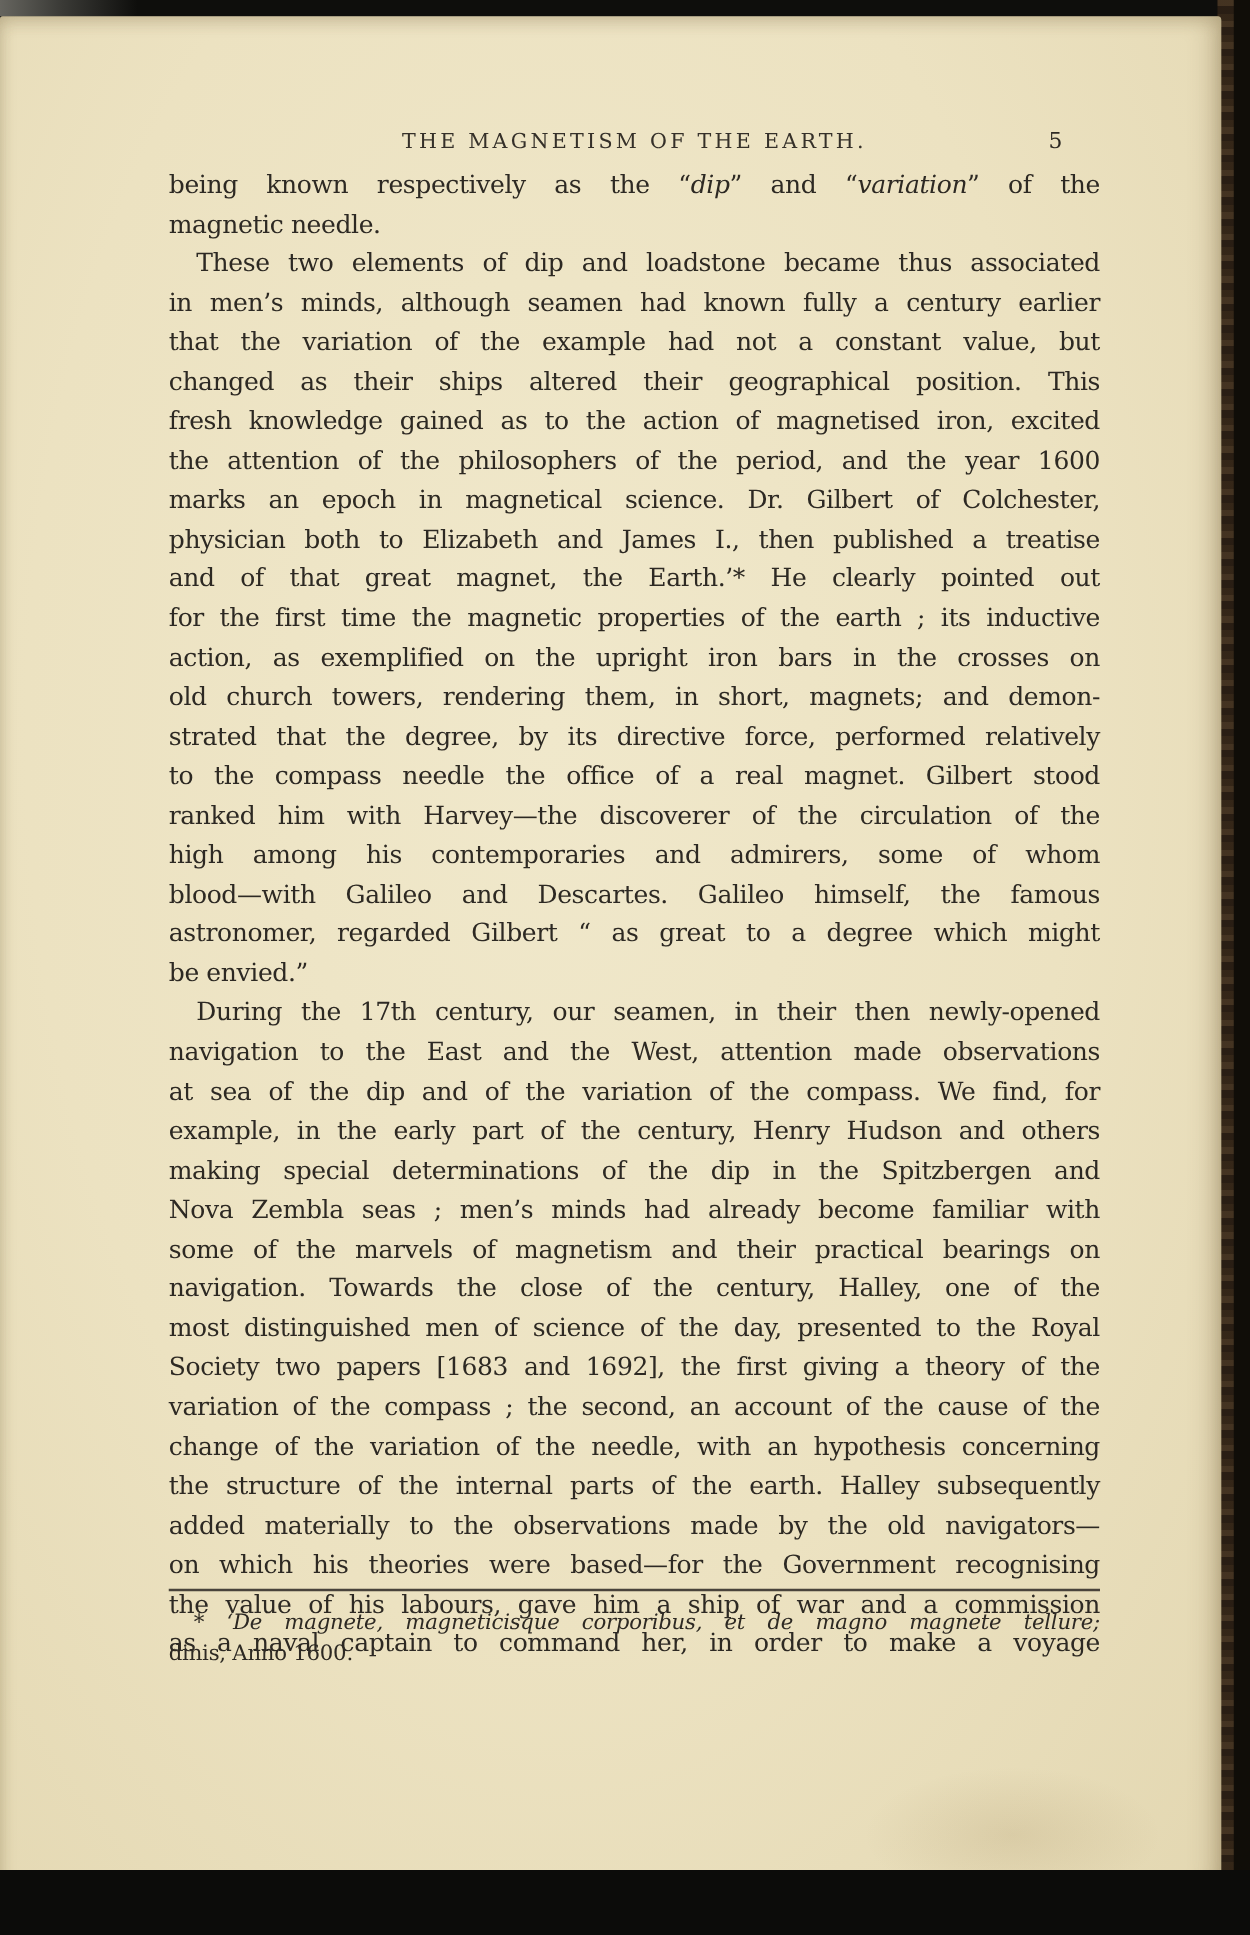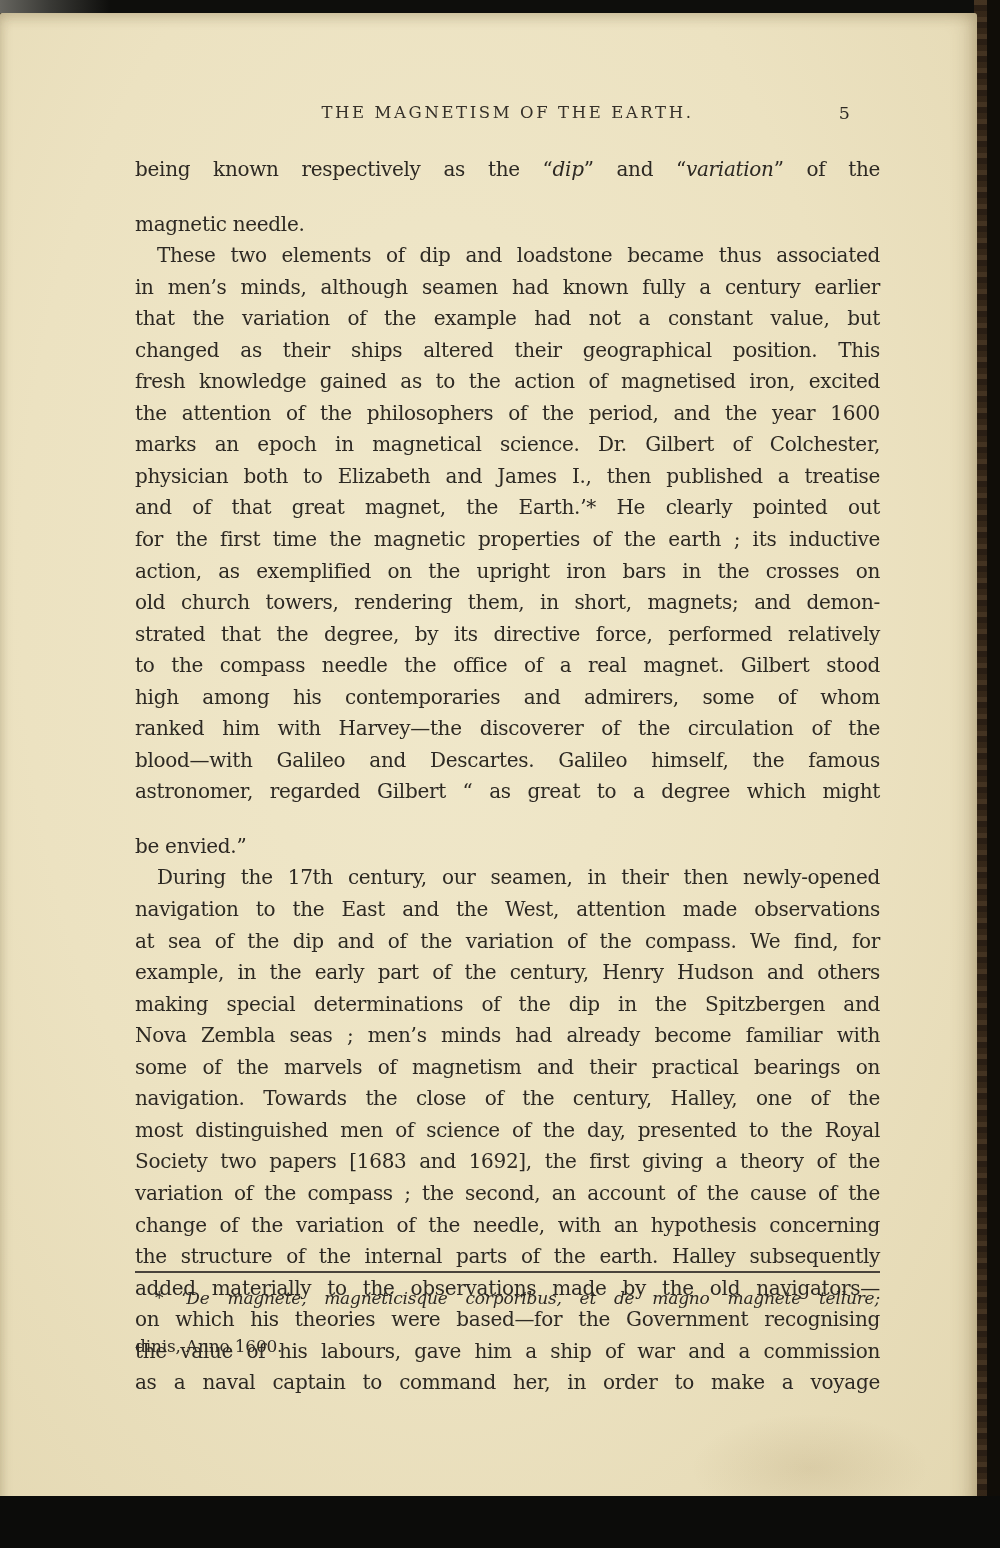--- a/index.html
+++ b/index.html
@@ -32,23 +32,23 @@
   .stain {
     position:absolute; left:690px; top:1400px; width:240px; height:110px;
     background:radial-gradient(ellipse, rgba(125,95,45,.12), rgba(125,95,45,0) 70%);
   }
   .text-block { position:absolute; left:135px; top:0; width:745px; color:#2d2923; }
   .header-row { position:absolute; top:90px; left:0; width:100%; height:24px; }
   .running-title {
     text-align:center; font-size:16.5px; letter-spacing:2.6px; color:#353029;
   }
   .page-number { position:absolute; right:30px; top:0; font-size:17.5px; color:#2d2923; }
-  .body-text { position:absolute; top:141px; left:0; width:100%; font-size:20px; letter-spacing:-0.3px; }
+  .body-text { position:absolute; top:119px; left:0; width:100%; font-size:20px; letter-spacing:-0.3px; }
   .tline { line-height:31.55px; text-align:justify; text-align-last:justify; }
-  .tline.no-just { text-align-last:left;margin-top:23px; }
+  .tline.no-just { text-align-last:left; }
   .tline.indent { text-indent:22px; }
   .it { font-style:italic; }
   .footnote-rule {
     position:absolute; top:1258px; left:0; width:100%; height:0;
     border-top:2px solid #49433b;
   }
   .footnote { position:absolute; top:1273px; left:0; width:100%; font-size:17px; letter-spacing:-0.2px; }
   .footnote .tline { line-height:24.5px; }
   .footnote .tline.indent { text-indent:20px; }
 </style>
@@ -81,22 +81,22 @@
             <div class="tline"><span>fresh knowledge gained as to the action of magnetised iron, excited</span></div>
             <div class="tline"><span>the attention of the philosophers of the period, and the year 1600</span></div>
             <div class="tline"><span>marks an epoch in magnetical science.  Dr. Gilbert of Colchester,</span></div>
             <div class="tline"><span>physician both to Elizabeth and James I., then published a treatise</span></div>
             <div class="tline"><span>and of that great magnet, the Earth.’*  He clearly pointed out</span></div>
             <div class="tline"><span>for the first time the magnetic properties of the earth ; its inductive</span></div>
             <div class="tline"><span>action, as exemplified on the upright iron bars in the crosses on</span></div>
             <div class="tline"><span>old church towers, rendering them, in short, magnets; and demon-</span></div>
             <div class="tline"><span>strated that the degree, by its directive force, performed relatively</span></div>
             <div class="tline"><span>to the compass needle the office of a real magnet.  Gilbert stood</span></div>
+            <div class="tline"><span>ranked him with Harvey—the discoverer of the circulation of the</span></div>
             <div class="tline"><span>high among his contemporaries and admirers, some of whom</span></div>
-            <div class="tline"><span>ranked him with Harvey—the discoverer of the circulation of the</span></div>
             <div class="tline"><span>blood—with Galileo and Descartes.  Galileo himself, the famous</span></div>
             <div class="tline"><span>astronomer, regarded Gilbert “ as great to a degree which might</span></div>
             <div class="tline no-just"><span>be envied.”</span></div>
           </div>
           <div>
             <div class="tline indent"><span>During the 17th century, our seamen, in their then newly-opened</span></div>
             <div class="tline"><span>navigation to the East and the West, attention made observations</span></div>
             <div class="tline"><span>at sea of the dip and of the variation of the compass.  We find, for</span></div>
             <div class="tline"><span>example, in the early part of the century, Henry Hudson and others</span></div>
             <div class="tline"><span>making special determinations of the dip in the Spitzbergen and</span></div>

